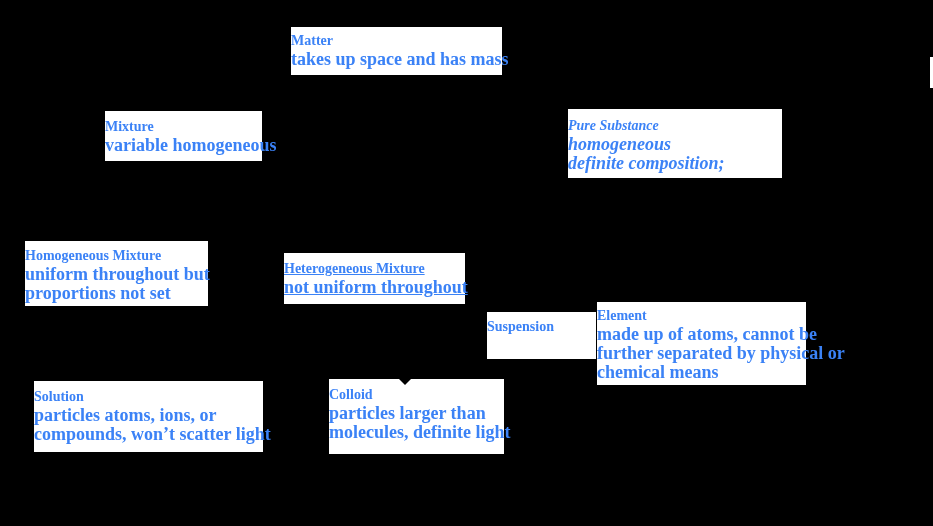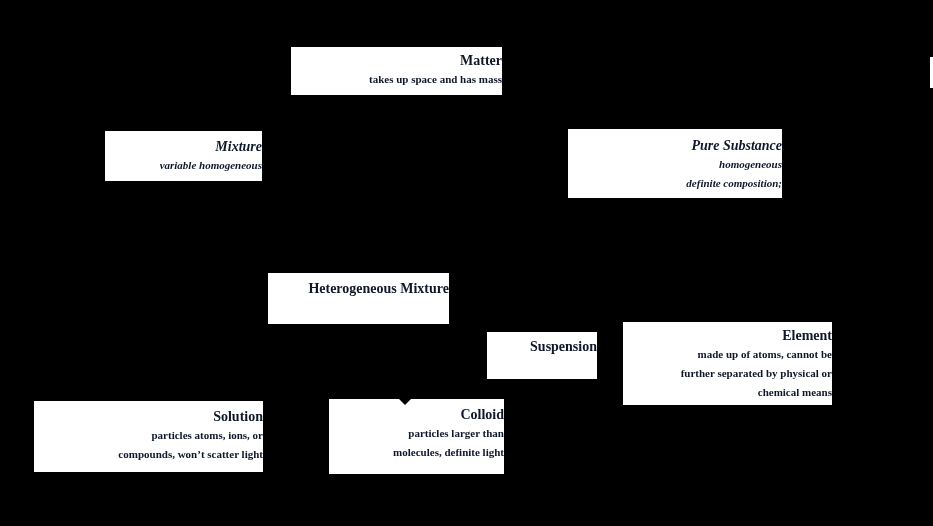--- a/index.html
+++ b/index.html
@@ -12,54 +12,53 @@
     width: 933px;
     height: 526px;
     background: #000000;
     overflow: hidden;
     font-family: "Liberation Serif", "DejaVu Serif", serif;
   }
   .node {
     position: absolute;
     box-sizing: border-box;
     background: #ffffff;
-    color: #0f172a;
+    color: #3b82f6;
     border: 1px solid #000000;
-    text-align: right;
+    text-align: left;
     font-weight: bold;
-    margin-top: 20px;
   }
   .node .title {
     font-size: 14px;
     line-height: 19px;
     white-space: nowrap;
   }
   .node .line {
-    font-size: 11px;
+    font-size: 18px;
     line-height: 19px;
     white-space: nowrap;
   }
   .tip {
     position: absolute;
     top: 0;
     width: 0;
     height: 0;
     border-left: 6px solid transparent;
     border-right: 6px solid transparent;
     border-top: 6px solid #000000;
   }
   
   .b-matter    { left: 290px; top:  26px; width: 213px; height: 50px; padding-top: 4px; }
-  .b-mixture   { left: 104px; top: 110px; width: 159px; height: 52px; padding-top: 6px; font-style: italic; }
+  .b-mixture   { left: 104px; top: 110px; width: 159px; height: 52px; padding-top: 6px; }
   .b-pure      { left: 567px; top:  108px; width: 216px; height: 71px; padding-top: 7px; font-style: italic; }
   .b-compound  { left: 485px; top: 186px; width: 205px; height: 67px; padding-top: 5px; }
   .b-homo      { left:  24px; top: 240px; width: 185px; height: 67px; padding-top: 5px; }
-  .b-hetero    { left: 267px; top: 252px; width: 183px; height: 53px; padding-top: 6px; }
+  .b-hetero    { left: 283px; top: 252px; width: 183px; height: 53px; padding-top: 6px; text-decoration: underline; }
   .b-susp     { left: 486px; top: 311px; width: 112px; height: 49px; padding-top: 5px; }
-  .b-element   { left: 622px; top: 301px; width: 211px; height: 85px; padding-top: 4px; }
+  .b-element   { left: 596px; top: 301px; width: 211px; height: 85px; padding-top: 4px; }
   .b-solution  { left:  33px; top: 380px; width: 231px; height: 73px; padding-top: 6px; }
   .b-colloid   { left: 328px; top: 378px; width: 177px; height: 77px; padding-top: 6px; }
   .tip-compound { left: 97px; }
   .tip-colloid  { left: 70px; }
   .edge-sliver {
     position: absolute;
     right: 0;
     top: 57px;
     width: 3px;
     height: 31px;
@@ -81,23 +80,29 @@
     <div class="line">variable homogeneous</div>
   </div>
 
   <div class="node b-pure">
     <div class="title">Pure Substance</div>
     <div class="line">homogeneous</div>
     <div class="line">definite composition;</div>
   </div>
 
 
+  <div class="node b-homo">
+    <div class="title">Homogeneous Mixture</div>
+    <div class="line">uniform throughout but</div>
+    <div class="line">proportions not set</div>
+  </div>
 
   <div class="node b-hetero">
     <div class="title">Heterogeneous Mixture</div>
+    <div class="line">not uniform throughout</div>
   </div>
 
   <div class="node b-susp">
     <div class="title">Suspension</div>
   </div>
 
   <div class="node b-element">
     <div class="title">Element</div>
     <div class="line">made up of atoms, cannot be</div>
     <div class="line">further separated by physical or</div>

